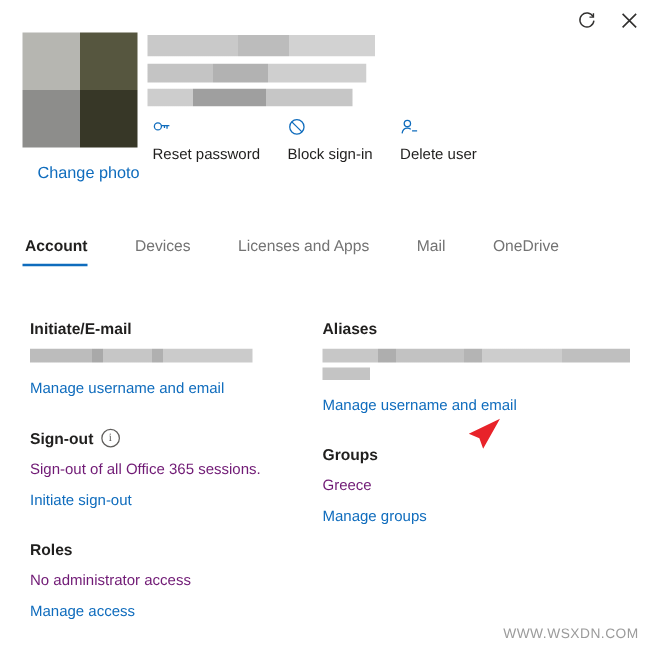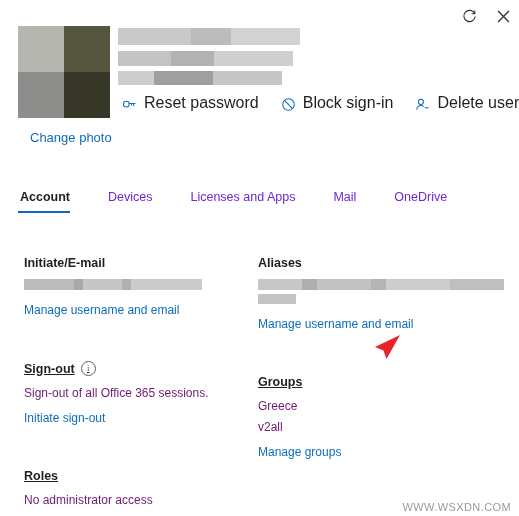--- a/index.html
+++ b/index.html
@@ -108,43 +108,44 @@
   .cmdbar {
     position: absolute;
     left: 104px;
     top: 68px;
     display: flex;
     align-items: center;
     gap: 22px;
   }
   .cmd {
     display: flex;
-    align-items: flex-end;
+    align-items: flex-start;
     gap: 7px;
-    font-size: 16px;
+    font-size: 12px;
     color: #201f1e;
     cursor: pointer;
     white-space: nowrap;
+    flex-direction: column;
   }
   .cmd svg { display: block; }
 
   
   .tabs {
     position: absolute;
     left: 18px;
     top: 186px;
     display: flex;
     align-items: flex-start;
     gap: 2px;
   }
   .tab {
     padding: 4px 16px 9px 2px;
     margin-right: 18px;
     font-size: 12.5px;
-    color: #6d28d9;
+    color: #737373;
     cursor: pointer;
     position: relative;
     white-space: nowrap;
   }
   .tab.active {
     font-weight: bold;
     color: #201f1e;
   }
   .tab.active::after {
     content: "";
@@ -171,21 +172,21 @@
   }
   .sect-title {
     font-size: 12.5px;
     font-weight: bold;
     color: #201f1e;
     margin: 0 0 9px 0;
     display: flex;
     align-items: center;
     gap: 6px;
   }
-  .sect-gap { margin-top: 44px; text-decoration: underline; }
+  .sect-gap { margin-top: 26px; }
   .body-text {
     font-size: 12px;
     color: #701a75;
     margin: 0 0 5px 0;
     line-height: 16px;
   }
   .link {
     font-size: 12px;
     color: #0f6cbd;
     cursor: pointer;
@@ -337,21 +338,20 @@
   </div>
 
   <div class="col-right">
     <div class="sect-title">Aliases</div>
     <span class="redact redact-alias1"></span>
     <span class="redact redact-alias2"></span>
     <div class="link">Manage username and email</div>
 
     <div class="sect-title sect-gap">Groups</div>
     <p class="body-text">Greece</p>
-    <p class="body-text">v2all</p>
     <div class="link">Manage groups</div>
   </div>
 
   <div class="cursor">
     <svg width="34" height="36" viewBox="0 0 34 36">
       <path d="M31 2 L6 14 L14.5 17.5 L17.5 26 Z" fill="#e8232a"></path>
     </svg>
   </div>
 
   <div class="watermark">WWW.WSXDN.COM</div>

